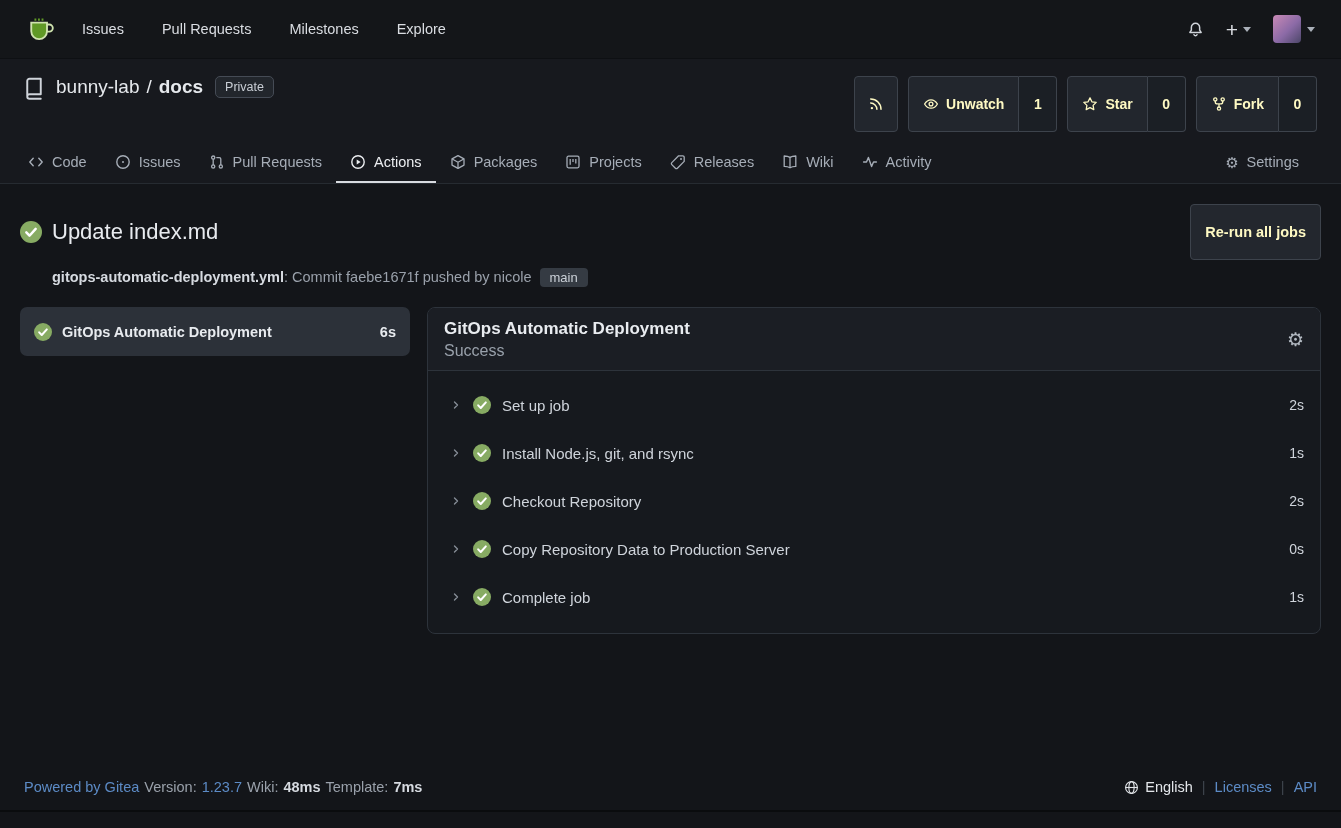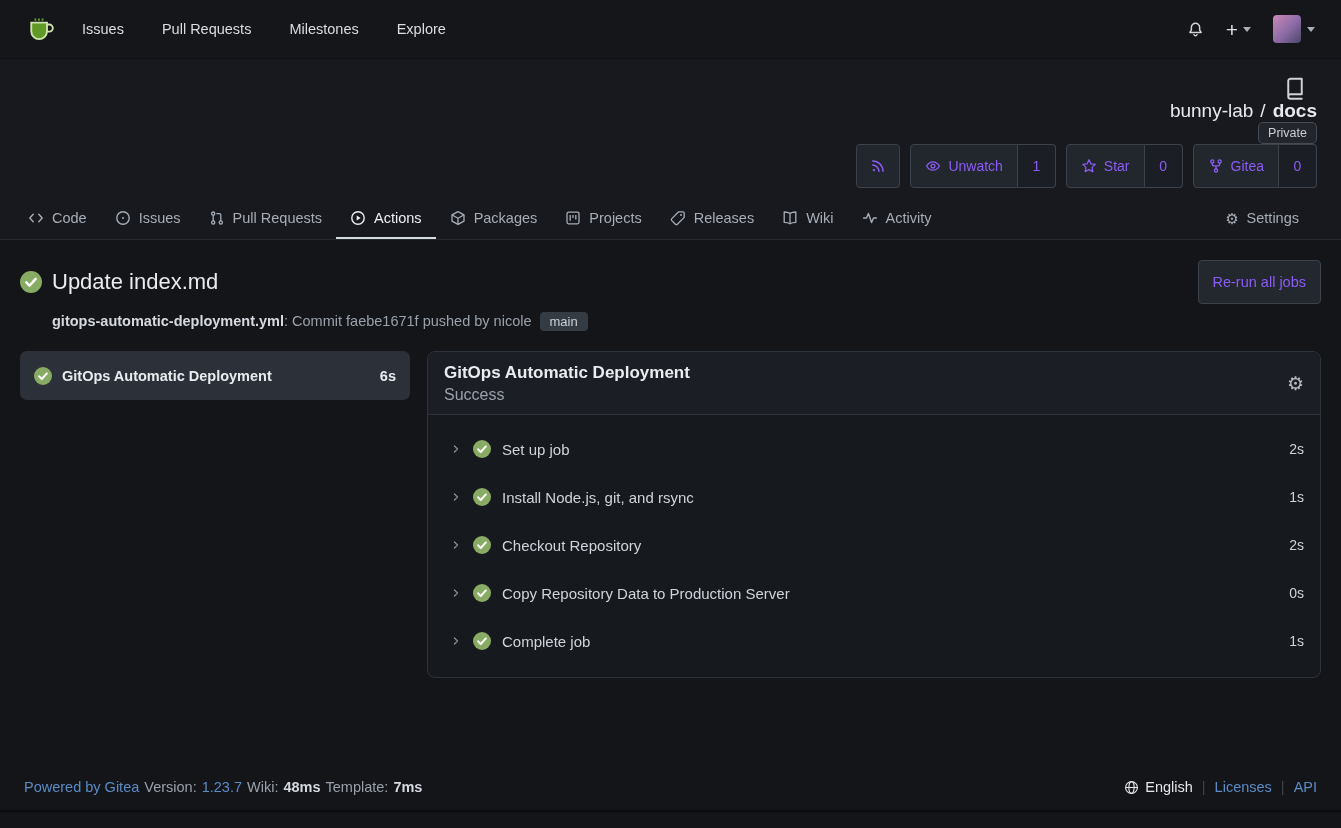--- a/index.html
+++ b/index.html
@@ -39,39 +39,38 @@
   .avatar-btn { display:flex; align-items:center; gap:6px; }
   .avatar {
     width:28px; height:28px; border-radius:4px;
     background:linear-gradient(135deg,#c98ab6 0%,#8b6aa6 55%,#4c4668 100%);
     display:inline-block;
   }
 
   
   .repo-header { background:#17191e; border-bottom:1px solid #262b31; }
   .repo-title-row {
-    display:flex; align-items:flex-end;
+    display:flex; align-items:flex-start;
     padding:17px 24px 6px 22px;
-    flex-direction:column;
   }
   .repo-icon { color:#cfd4da; margin-right:10px; }
   .repo-title { font-size:19px; font-weight:400; color:#e6e9ed; display:flex; align-items:center; gap:7px; }
   .repo-title .repo-name { font-weight:700; }
   .label-badge {
     margin-left:12px;
     font-size:12.5px; color:#c9ced5;
     background:#22262c; border:1px solid #454b55;
     border-radius:5px; padding:3px 9px;
   }
   .repo-actions { margin-left:auto; display:flex; align-items:center; gap:10px; }
   .btn {
     display:inline-flex; align-items:center; gap:7px;
     background:#22262d; border:1px solid #3d434c;
-    color:#8b5cf6; font-size:14px;
-    height:44px; padding:0 14px; border-radius:4px;
+    color:#fef9c3; font-size:14px;
+    height:56px; padding:0 14px; border-radius:4px;font-weight:bold;
   }
   .btn.icon-only { width:44px; justify-content:center; padding:0; }
   .btn-group { display:inline-flex; }
   .btn-group .seg { border-radius:4px 0 0 4px; }
   .btn-group .count {
     border-radius:0 4px 4px 0; border-left:none;
     background:#1b1f25; min-width:38px; justify-content:center; padding:0 12px;
   }
 
   .repo-tabs { display:flex; align-items:center; padding:0 14px; margin-top:4px;text-align:right; }
@@ -223,21 +222,21 @@
         <a class="btn seg count">0</a>
       </div>
       <div class="btn-group">
         <a class="btn seg">
           <svg width="16" height="16" viewBox="0 0 16 16" fill="none" stroke="currentColor" stroke-width="1.3" stroke-linecap="round">
             <circle cx="4.3" cy="3.4" r="1.6"></circle>
               <circle cx="11.7" cy="3.4" r="1.6"></circle>
               <circle cx="8" cy="12.6" r="1.6"></circle>
             <path d="M4.3 5.1v.8a2 2 0 0 0 2 2h3.4a2 2 0 0 0 2-2v-.8M8 8v2.9"></path>
           </svg>
-          <span>Gitea</span>
+          <span>Fork</span>
         </a>
         <a class="btn seg count">0</a>
       </div>
     </div>
   </div>
 
   <nav class="repo-tabs">
     <a class="tab">
       <svg width="16" height="16" viewBox="0 0 16 16" fill="none" stroke="currentColor" stroke-width="1.4" stroke-linecap="round" stroke-linejoin="round">
         <path d="M5.2 4.2 1.8 8l3.4 3.8M10.8 4.2 14.2 8l-3.4 3.8"></path>

